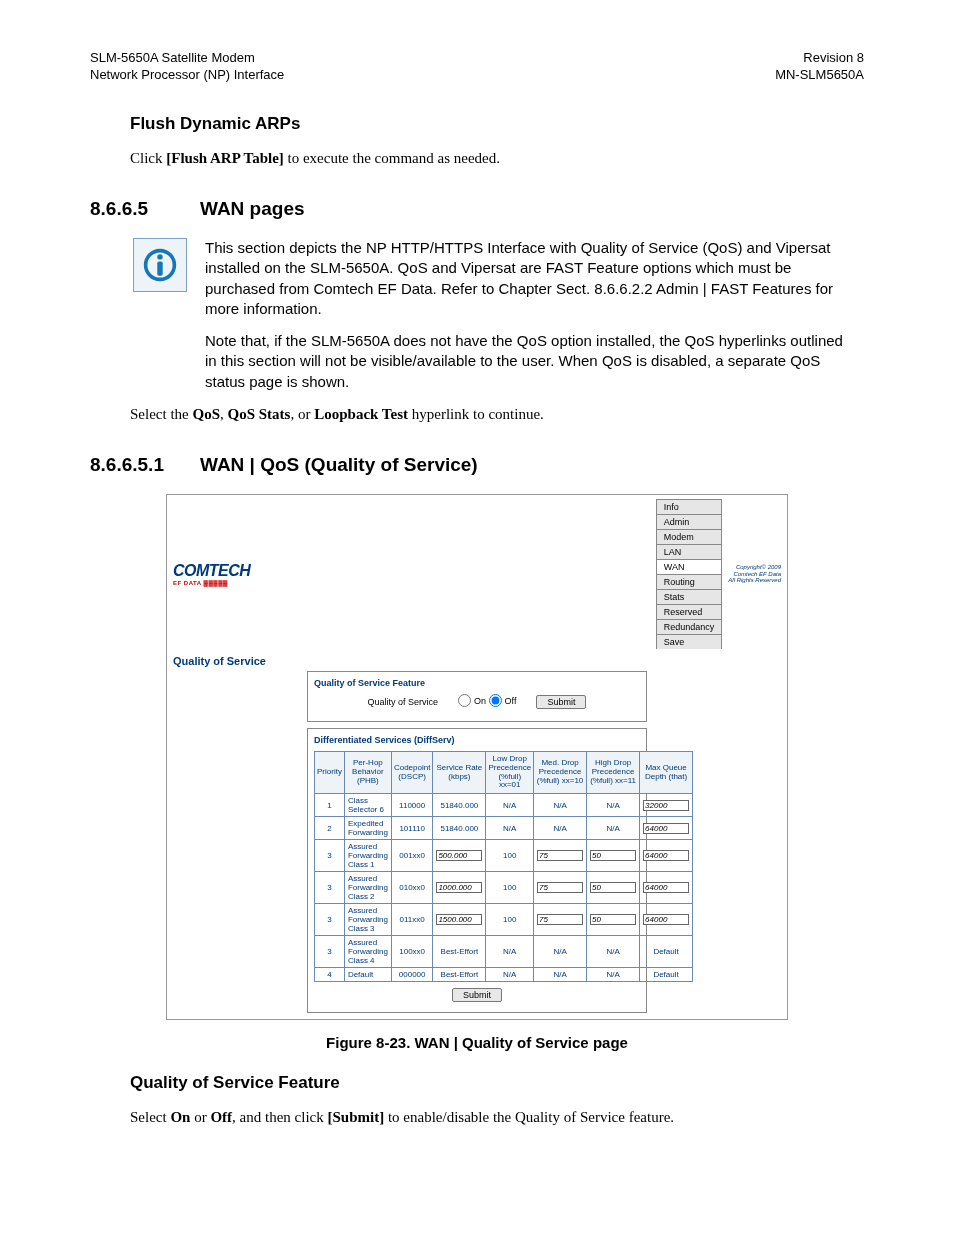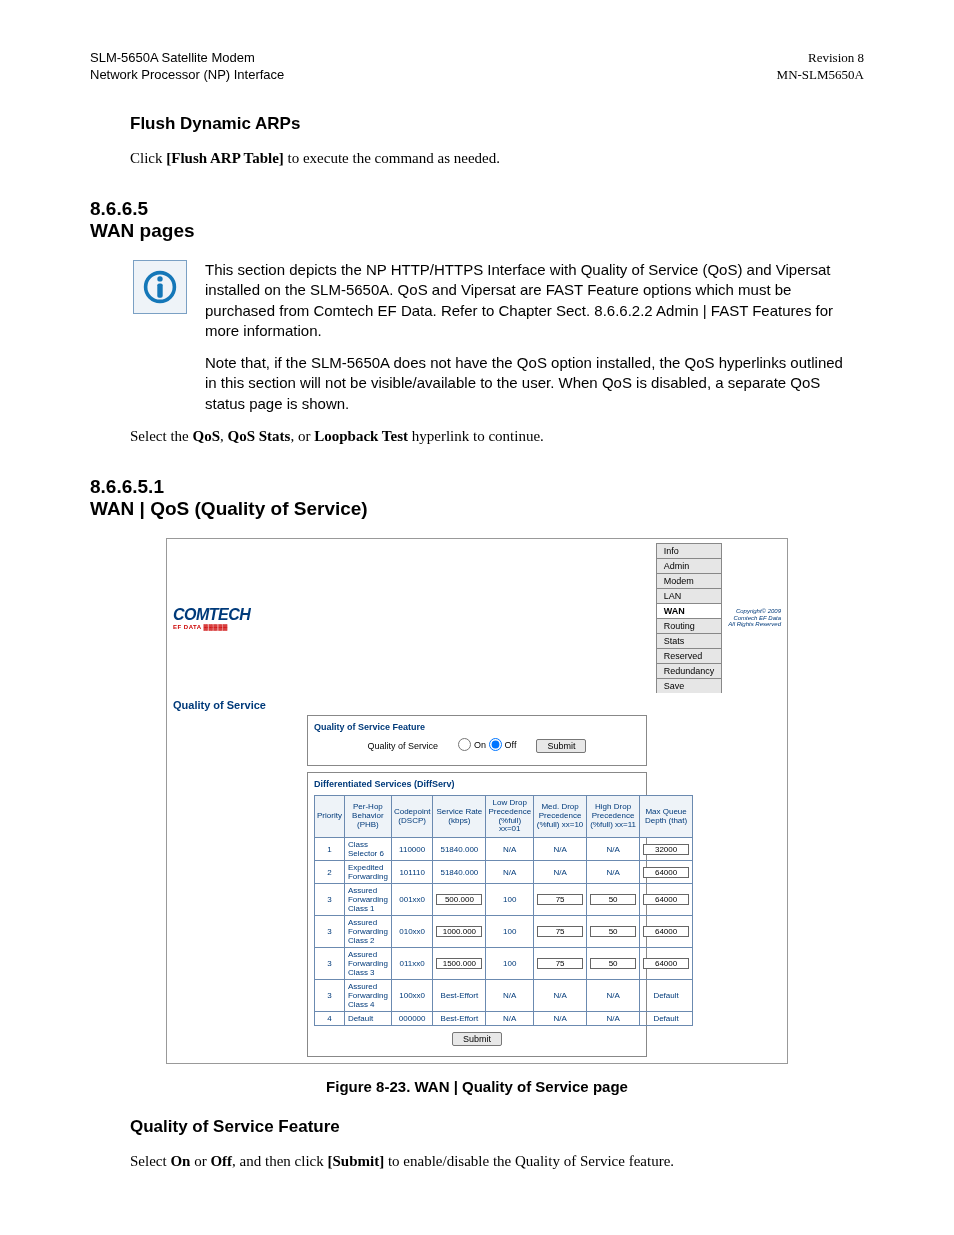--- a/index.html
+++ b/index.html
@@ -13,35 +13,34 @@
     box-sizing: border-box;
   }
   .page-header {
     display: flex;
     justify-content: space-between;
     font-family: Arial, Helvetica, sans-serif;
     font-size: 13px;
     margin-bottom: 30px;
   }
   .page-header .left, .page-header .right { line-height: 1.3; }
-  .page-header .right { text-align: right; font-family: Liberation Serif, serif; }
+  .page-header .right { text-align: right; }
 
   .h3 {
     font-family: Arial, Helvetica, sans-serif;
     font-weight: bold;
     font-size: 17px;
     margin: 22px 0 14px 40px;
   }
   .h2row {
     display: flex;
     font-family: Arial, Helvetica, sans-serif;
     font-weight: bold;
     font-size: 19px;
     margin: 30px 0 18px 0;
-    flex-direction: column;
   }
   .h2row .num { width: 110px; flex-shrink:0; }
   .body-p { margin: 10px 0 10px 40px; line-height: 1.35; }
   .body-p2 { margin: 10px 0 10px 0; line-height: 1.35; }
 
   .info-row { display:flex; align-items:flex-start; margin: 12px 18px; }
   .info-icon {
     width: 52px; height: 52px; flex-shrink:0;
     margin-right: 18px; margin-left: 25px;
     border: 1px solid #7aa0c4;
@@ -59,38 +58,38 @@
     margin: 14px 0 20px 0;
   }
 
   
   .ss-wrap { margin: 12px auto 0 auto; width: 620px; border:1px solid #999; background:#fff; font-family: Arial, Helvetica, sans-serif; font-size:9px; }
   .ss-top { display:flex; align-items:center; padding:4px 6px 2px 6px; }
   .logo { font-weight:bold; font-style:italic; font-size:16px; color:#003a7a; letter-spacing:-0.5px; }
   .logo-sub { font-size:6px; color:#c00; font-weight:bold; letter-spacing:0.5px; display:block; }
   .tabs { display:flex; margin-left:auto; gap:0;flex-direction:column; }
   .tab { border:1px solid #888; border-bottom:none; padding:2px 7px; background:#e6e6e6; font-size:9px; cursor:pointer; }
-  .tab.active { background:#fff; font-weight:bold; }
+  .tab.active { background:#fff; font-weight:normal; }
   .copy { font-size:6px; text-align:right; color:#003a7a; font-style:italic; margin-left:6px; line-height:1.1; }
   .subnav { text-align:center; font-size:8px; color:#c00; border-top:1px solid #888; padding:2px 0 4px 0; }
   .subnav a { color:#003a7a; text-decoration:underline; margin:0 2px; cursor:pointer; }
   .subnav .active { color:#c00; font-weight:bold; text-decoration:none; }
 
   .qos-title { color:#003a7a; font-weight:bold; font-size:11px; padding:4px 6px; }
   .panel { border:1px solid #888; margin:0 6px 6px 6px; padding:6px 6px 10px 6px; }
   .panel-h { color:#003a7a; font-weight:bold; font-size:9px; margin-bottom:6px; }
   .feature-row { display:flex; align-items:center; justify-content:center; gap:20px; margin:4px 0 2px 0; }
   .radio { display:inline-flex; align-items:center; gap:3px; }
   .radio input { margin:0; }
   .btn { font-size:9px; padding:1px 10px; background:#e8e8e8; border:1px solid #777; border-radius:2px; cursor:pointer; }
 
   table.ds { border-collapse:collapse; width:100%; font-size:8px; color:#003a7a; }
   table.ds th { border:1px solid #6b8ab0; background:#eef3f8; padding:3px 2px; font-weight:normal; color:#003a7a; line-height:1.1; }
   table.ds td { border:1px solid #6b8ab0; padding:2px 3px; text-align:center; color:#003a7a; }
-  table.ds input[type=text] { width:42px; font-size:8px; border:1px solid #666; padding:0 1px; text-align:center; }
+  table.ds input[type=text] { width:42px; font-size:8px; border:1px solid #666; padding:0 1px; text-align:left;font-style:italic; }
   .center-btn { text-align:center; margin-top:6px; }
 
   .footer-rule { border:none; border-top:1px solid #000; margin:120px 0 4px 0; }
   .page-num { text-align:center; font-size:12px; }
 </style>
 </head>
 <body>
 
 <div class="page-header">
   <div class="left">

